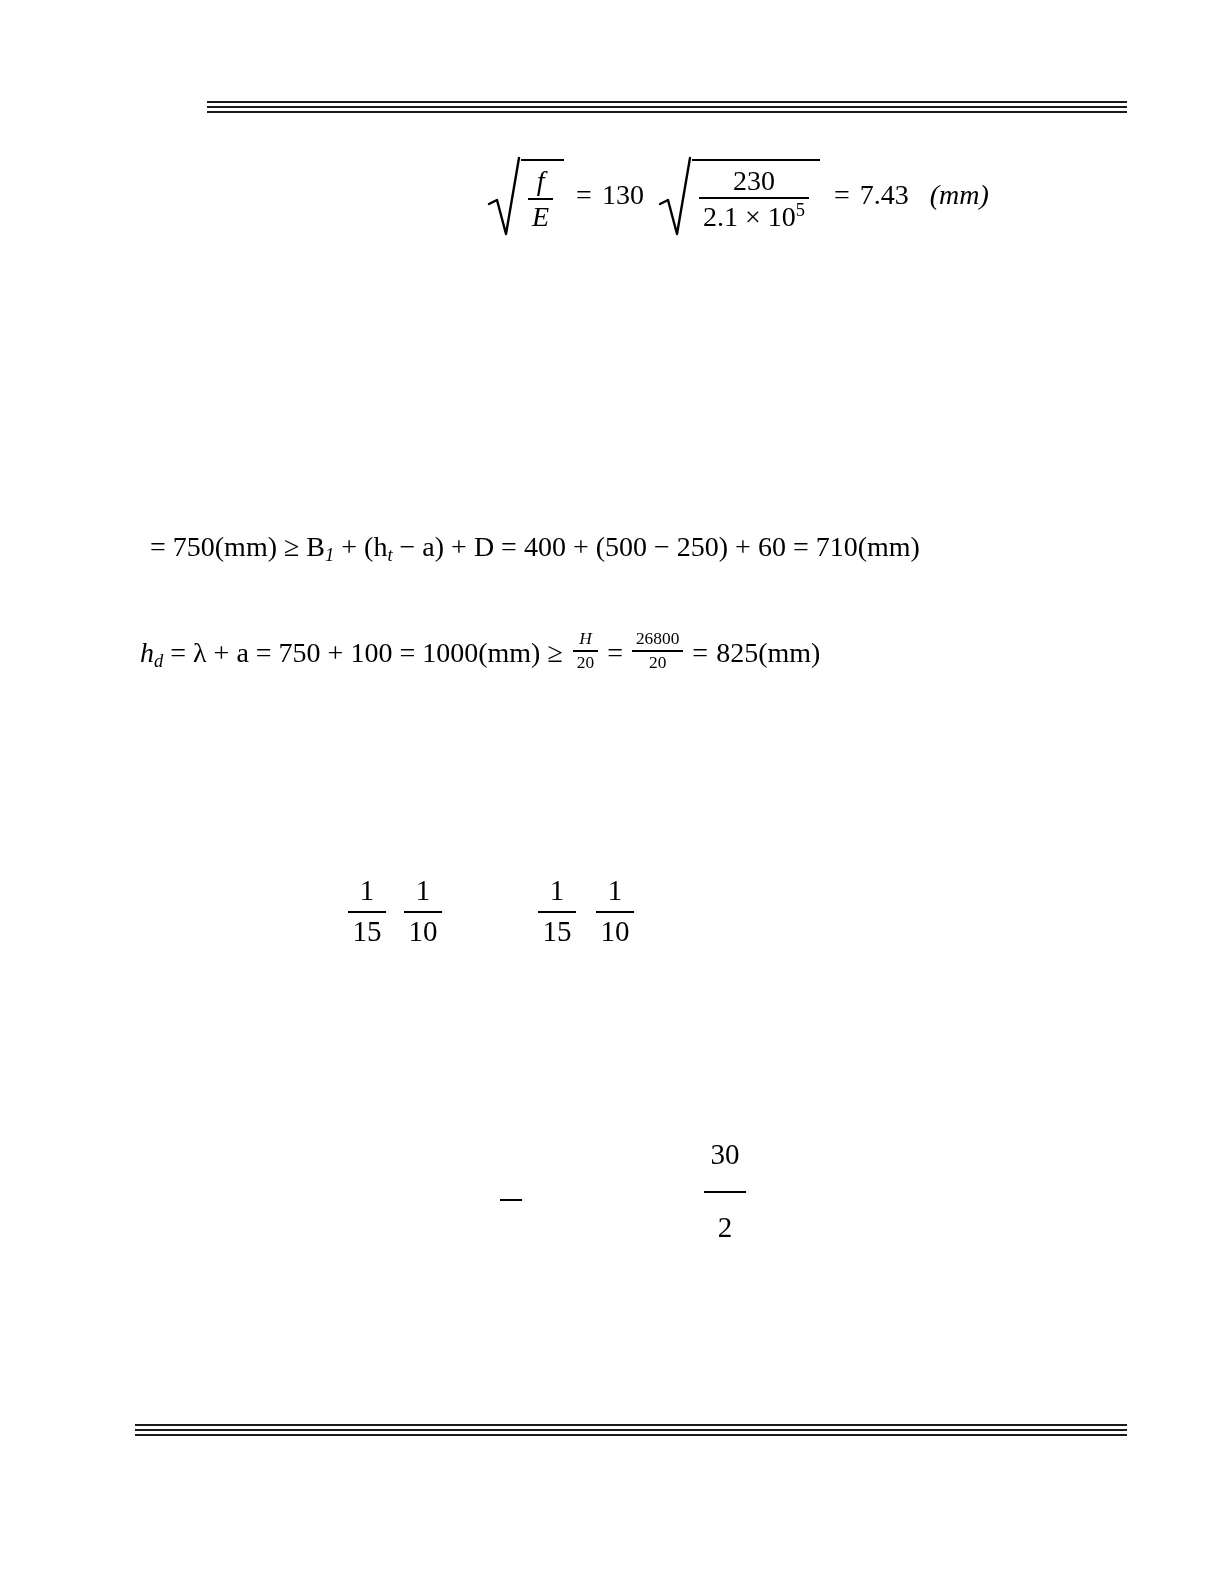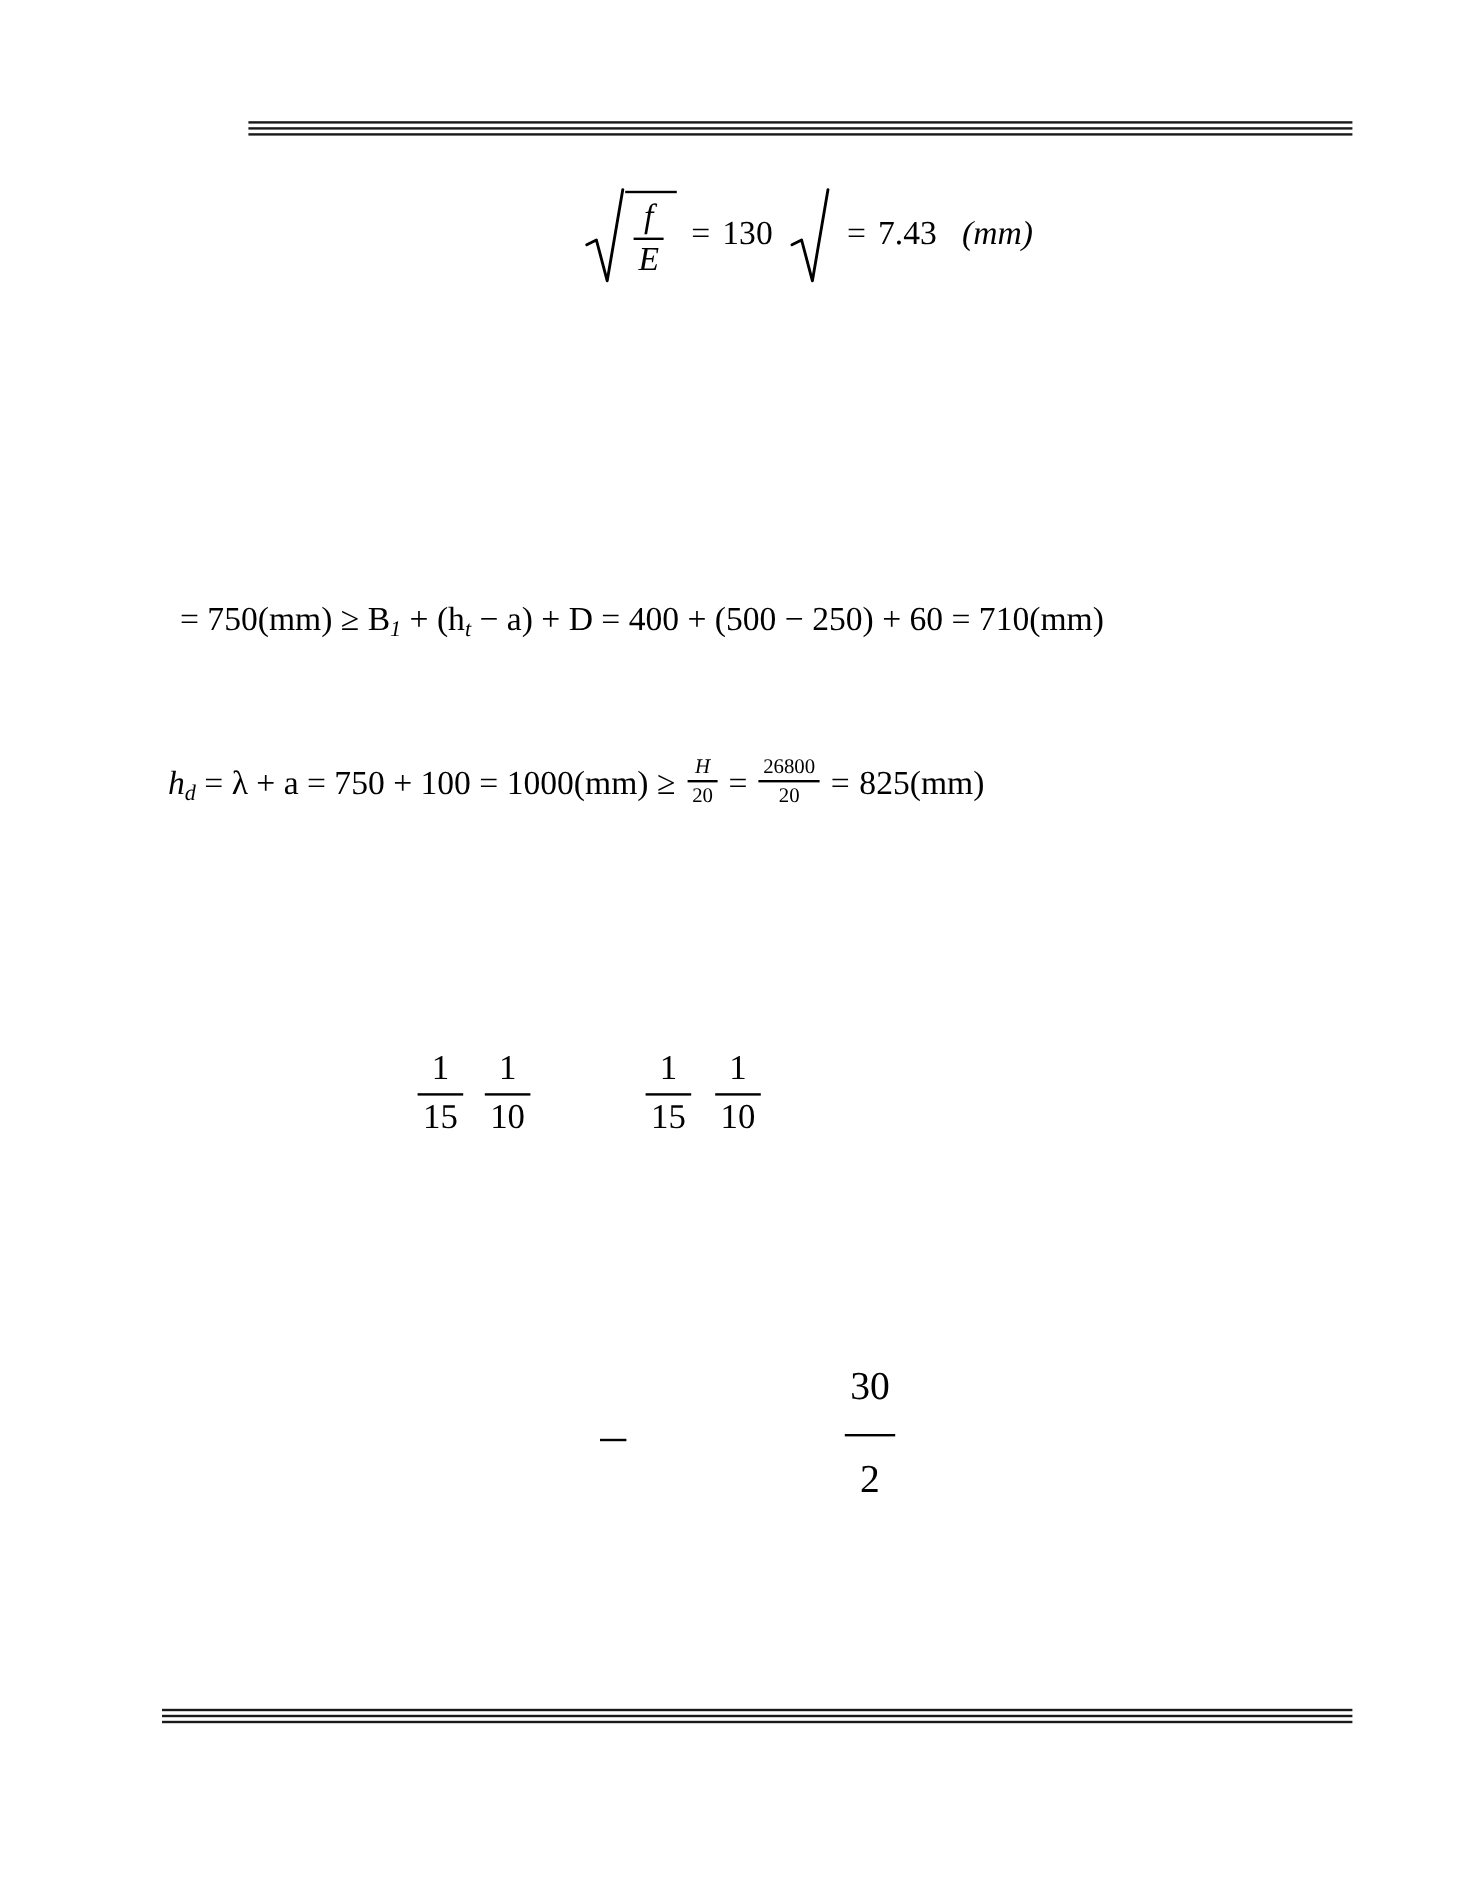--- a/index.html
+++ b/index.html
@@ -149,28 +149,35 @@
       </span>
     </span>
 
     <span style="margin:0 10px 0 12px;">=</span>
     <span>130</span>
 
     <span class="piece" style="margin-left:14px;">
       <svg class="rad-svg" width="34" height="86" viewBox="0 0 34 86" aria-hidden="true">
         <path d="M2 52 L10 48 L19 82 L32 6" fill="none" stroke="#000" stroke-width="2.4" stroke-linecap="round" stroke-linejoin="round"></path>
       </svg>
+      <span class="rad-body" style="padding-top:5px;">
+        <span class="frac">
+          <span class="num">230</span>
+          <span class="bar"></span>
+          <span class="den"><span>2.1 × 10</span><span class="sup">5</span></span>
+        </span>
+      </span>
     </span>
 
     <span style="margin:0 10px 0 14px;">=</span>
     <span>7.43</span>
     <span class="it" style="margin-left:21px;">(mm)</span>
   </div>
 
-  <div class="math" style="left:150px; top:501px; font-size:28px;">
+  <div class="math" style="left:150px; top:531px; font-size:28px;">
     <span><span class="up">= 750(mm) ≥ B</span></span><span class="sub">1</span><span> + (h</span><span class="sub">t</span><span> − a) + D = 400 + (500 − 250) + 60 = 710(mm)</span>
   </div>
 
   <div class="math" style="left:140px; top:630px; font-size:28px;">
     <span class="it">h</span><span class="sub">d</span><span> = λ + a = 750 + 100 = 1000(mm) ≥ </span><span class="frac small">
         <span class="num it">H</span>
         <span class="bar"></span>
         <span class="den">20</span>
       </span><span style="margin:0 6px;">=</span><span class="frac small">
         <span class="num">26800</span>
@@ -198,21 +205,21 @@
   </div>
 
   <div class="frac-block" style="left:592px; top:876px; width:46px;">
     <span class="num">1</span>
     <span class="bar" style="width:38px;"></span>
     <span class="den">10</span>
   </div>
 
   <div class="dash" style="left:500px; top:1199px; width:22px;"></div>
 
-  <div class="frac-block" style="left:700px; top:1140px; width:50px; font-size:33px;">
+  <div class="frac-block" style="left:700px; top:1140px; width:50px; font-size:29px;">
     <span class="num">30</span>
     <span class="bar" style="width:42px; margin-top:22px; margin-bottom:20px;"></span>
     <span class="den">2</span>
   </div>
 
   <div class="rule-group" id="bottom-rule">
     <div class="ln thin"></div>
     <div class="ln gap"></div>
     <div class="ln thin"></div>
     <div class="ln gap"></div>

